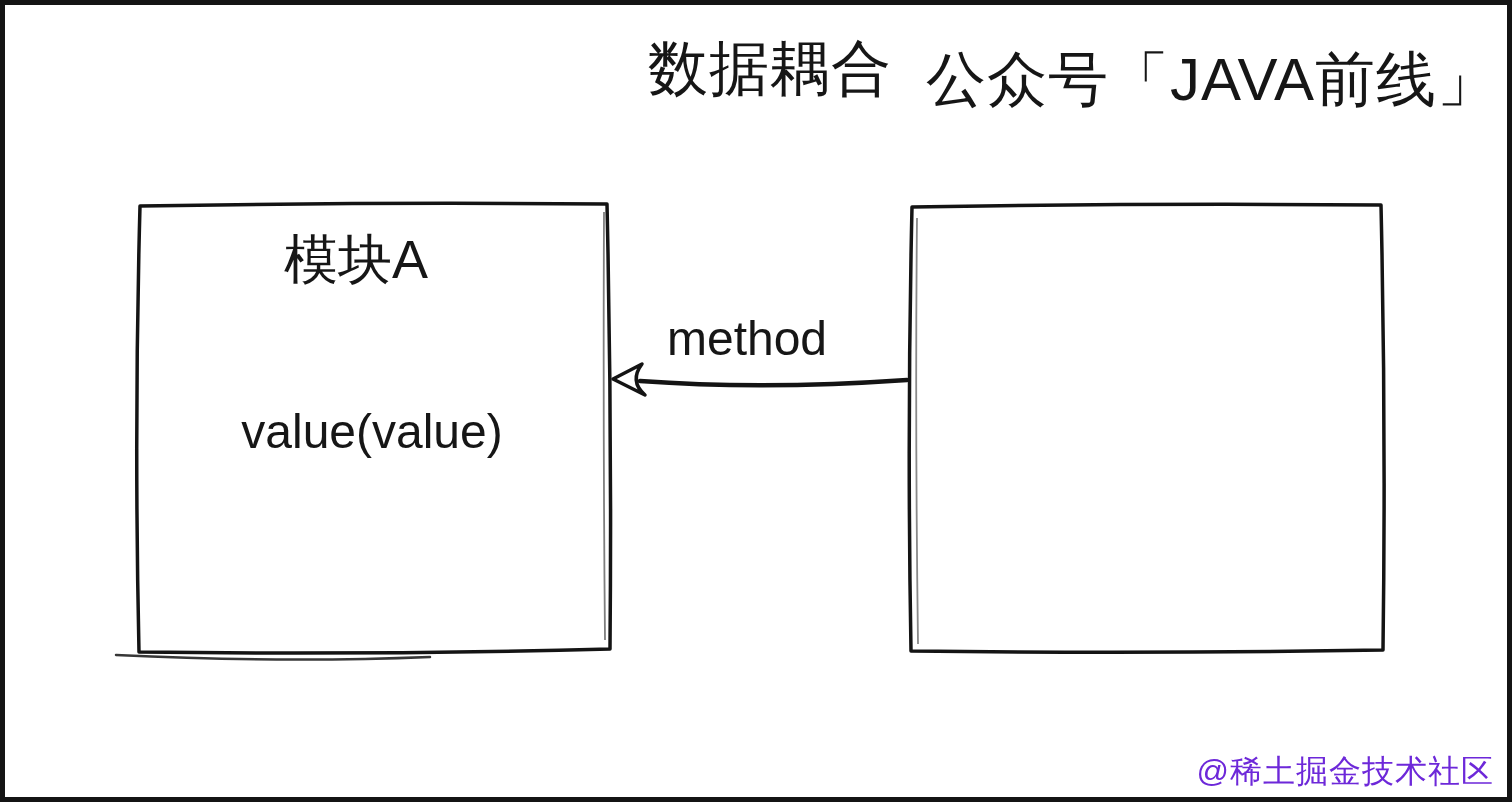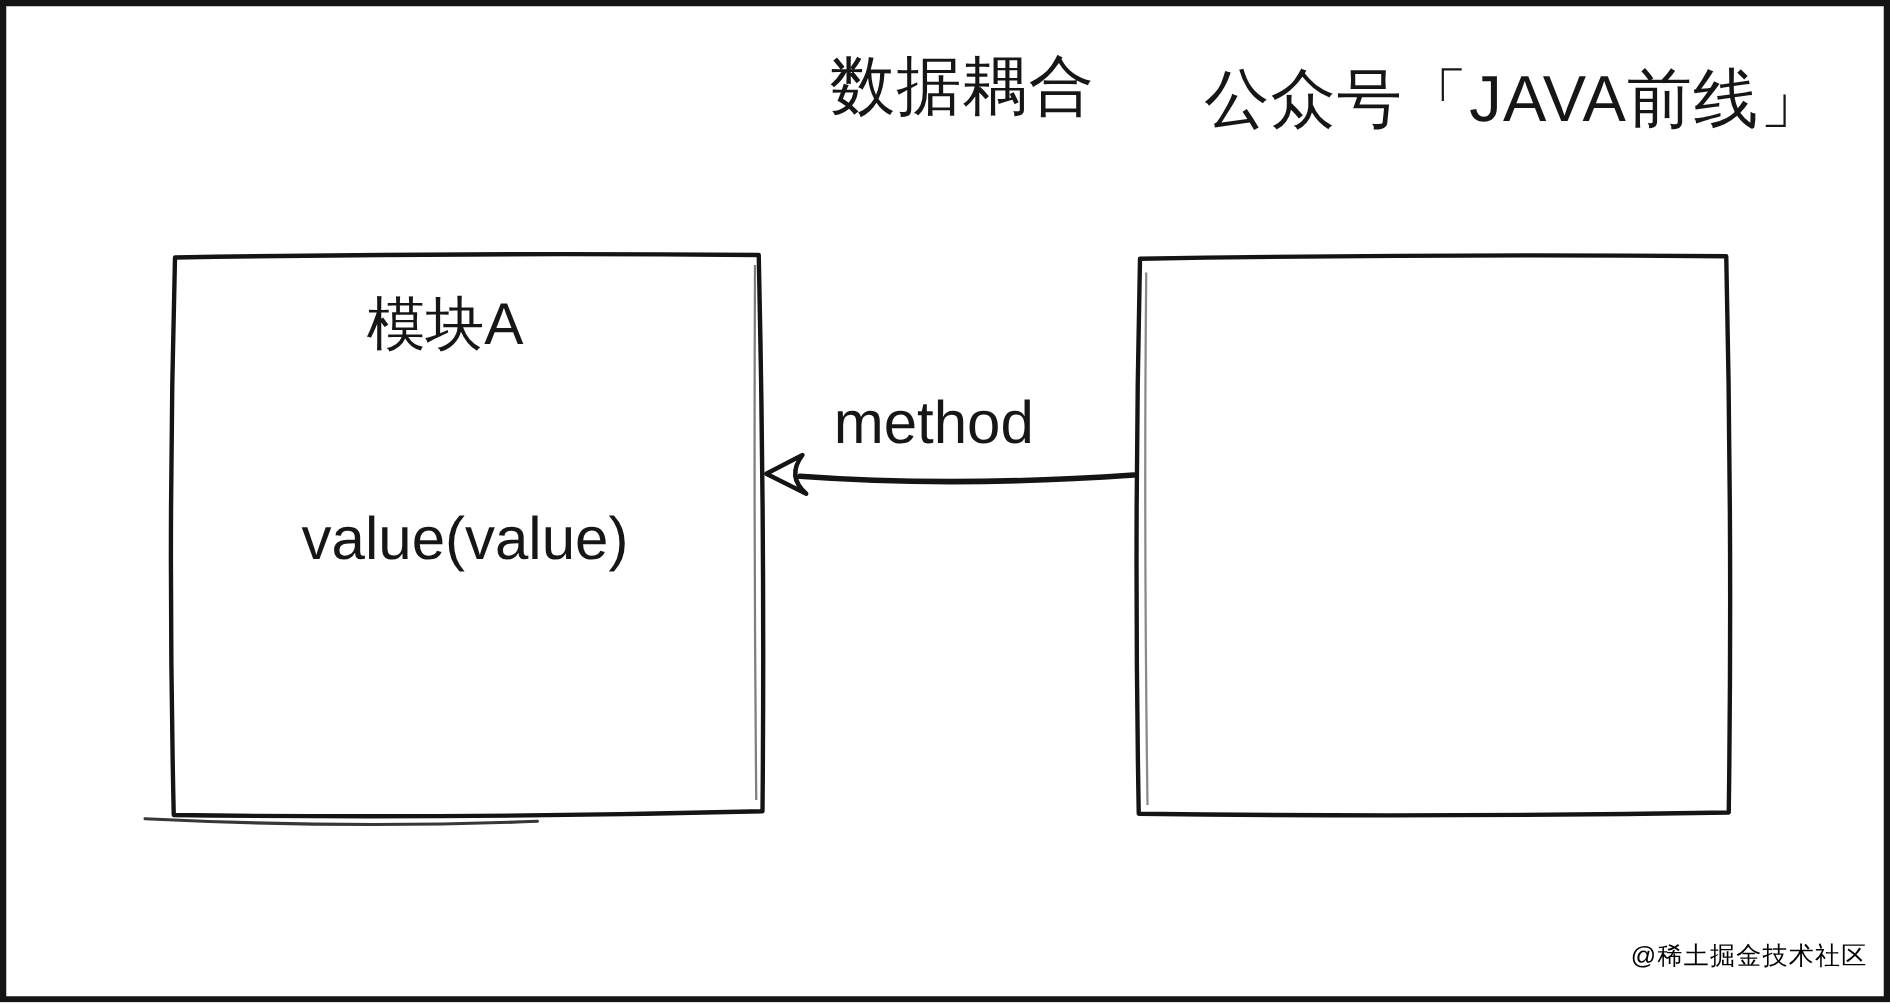--- a/index.html
+++ b/index.html
@@ -20,26 +20,26 @@
     width: 1512px; height: 802px;
     display: block;
   }
   .txt {
     position: absolute;
     color: #161616;
     white-space: nowrap;
     line-height: 1;
   }
   .center { transform: translate(-50%, -50%); }
-  .title-text { font-size: 52px; letter-spacing: 1px; }
-  .module-label { font-size: 47px; }
+  .title-text { font-size: 60px; letter-spacing: 1px; }
+  .module-label { font-size: 54px; }
   .latin-label { font-size: 48px; }
   .watermark-text {
-    font-size: 20px;
-    color: #000000;
+    font-size: 32px;
+    color: #6d28d9;
     letter-spacing: 1px;
   }
 </style>
 </head>
 <body>
 
 <div class="canvas">
 
   <svg class="lines" viewBox="0 0 1512 802" xmlns="http://www.w3.org/2000/svg">
 

